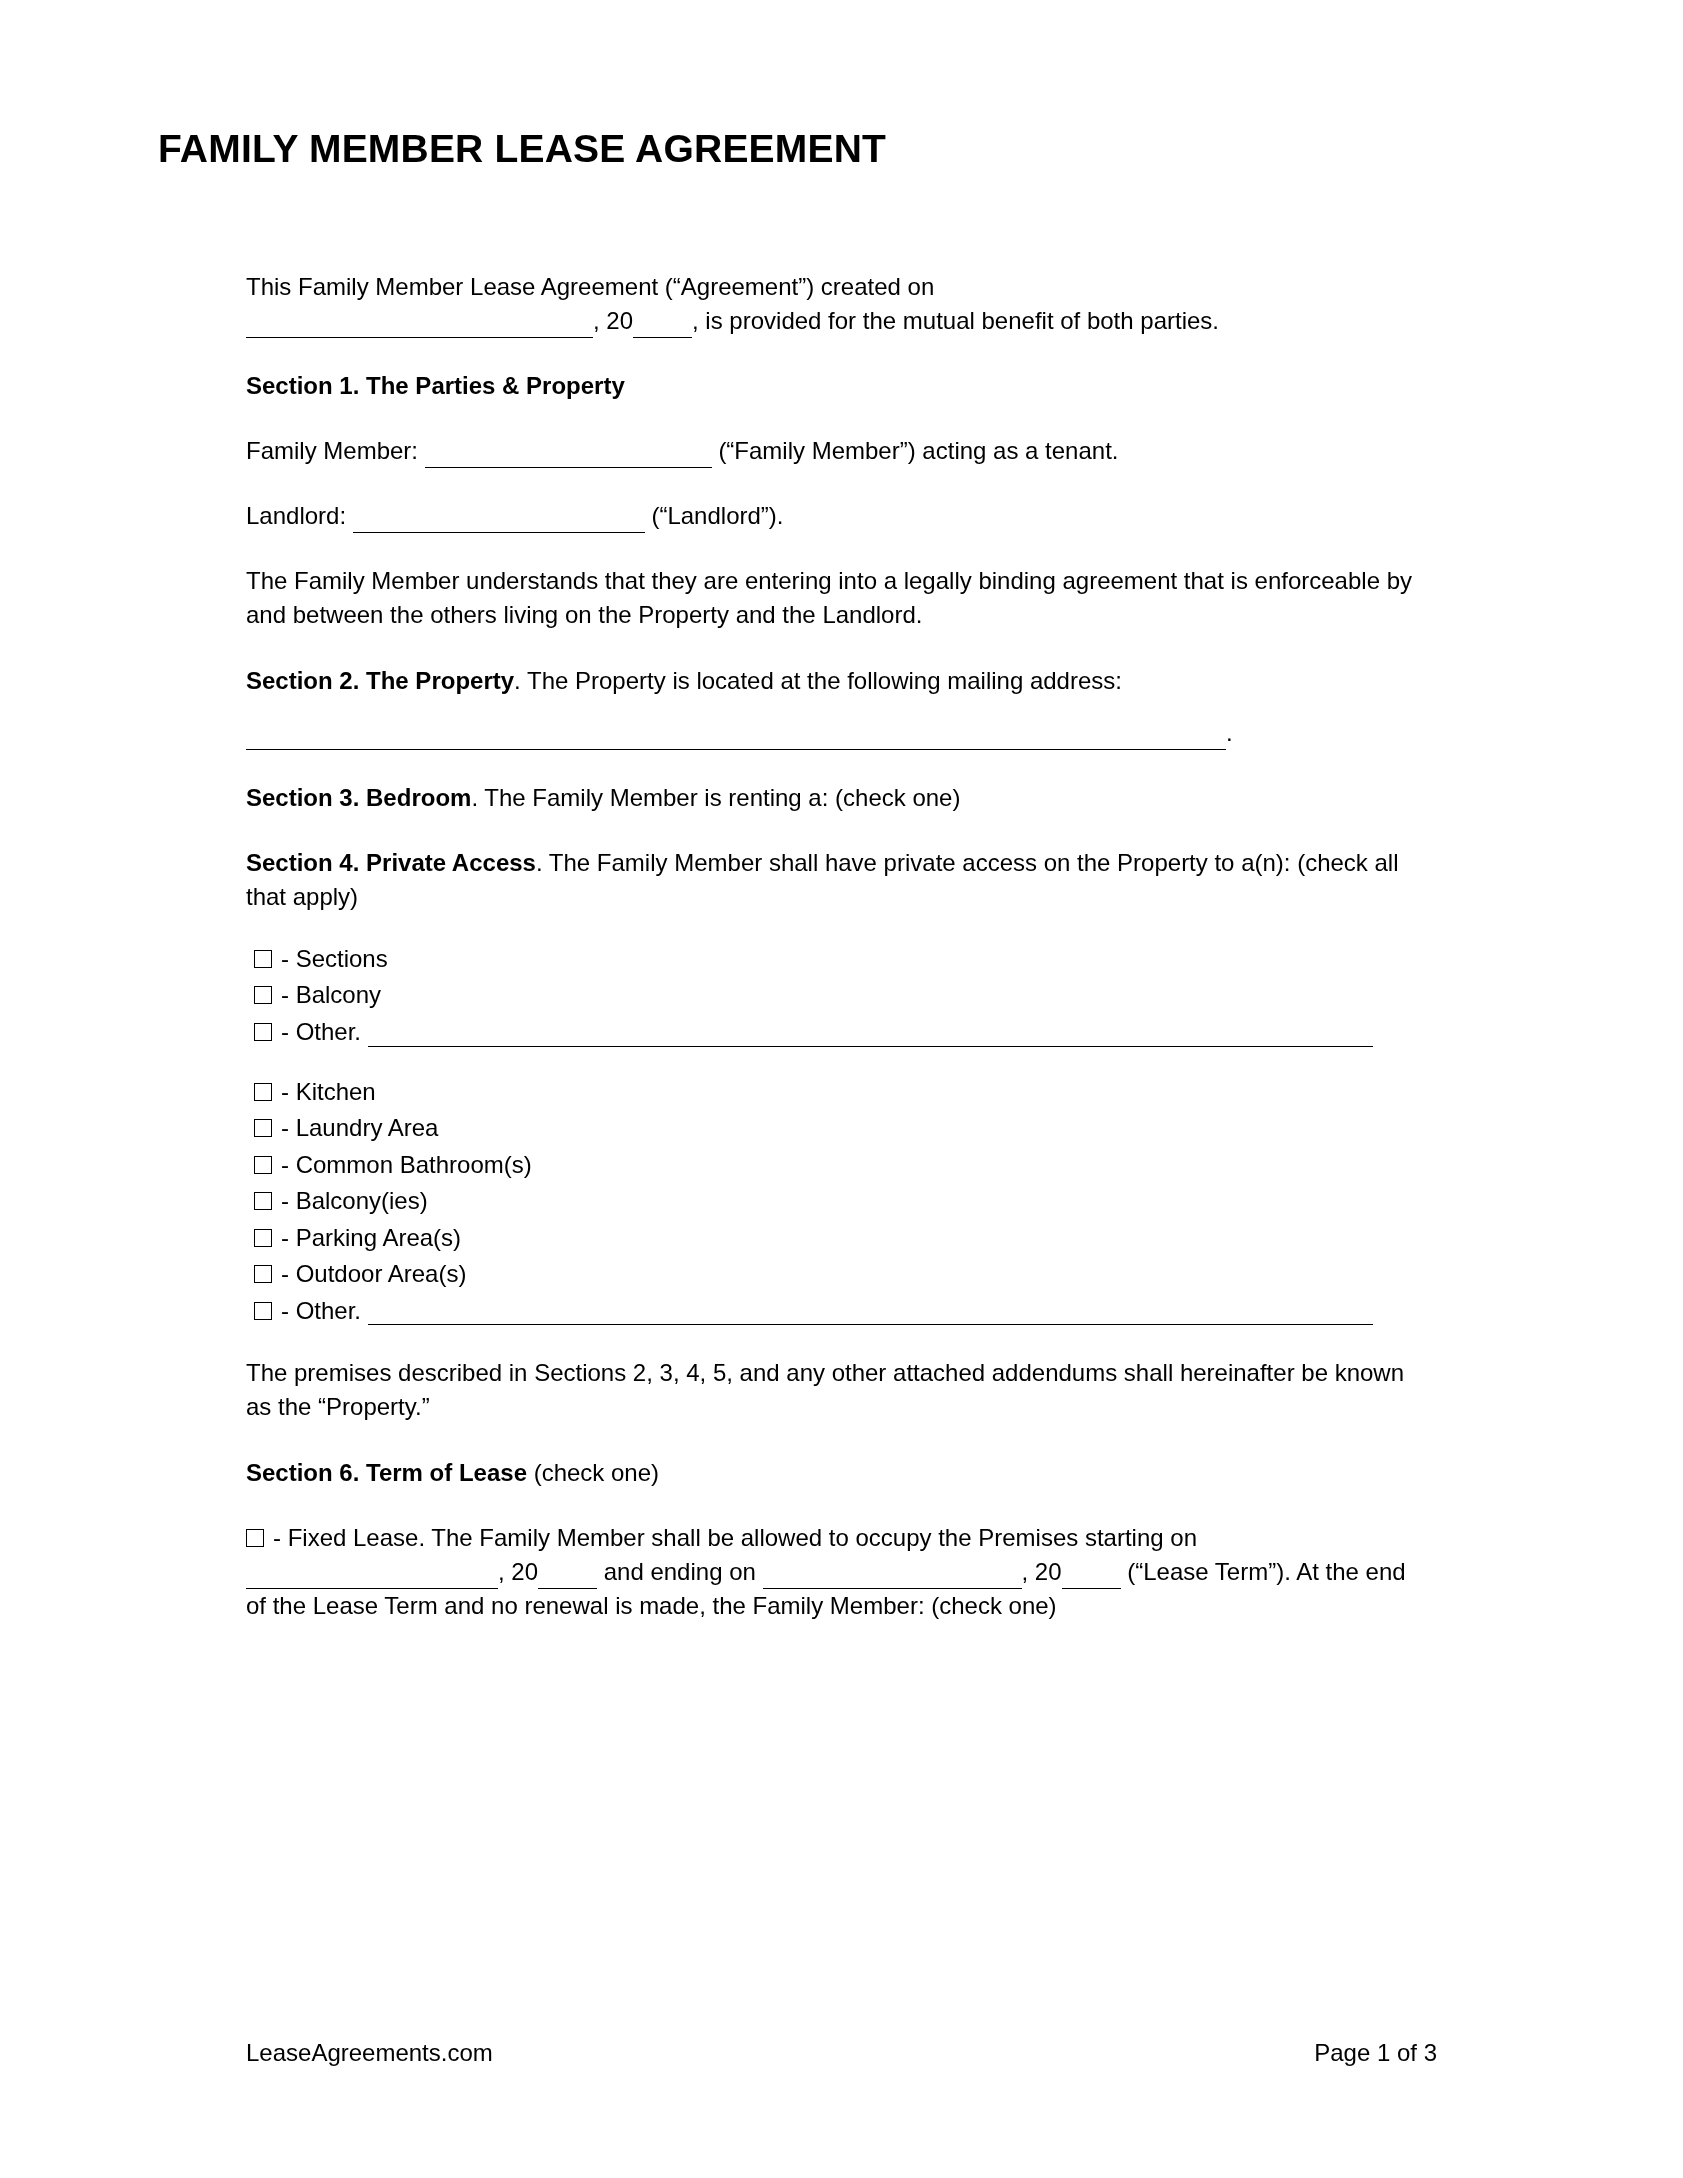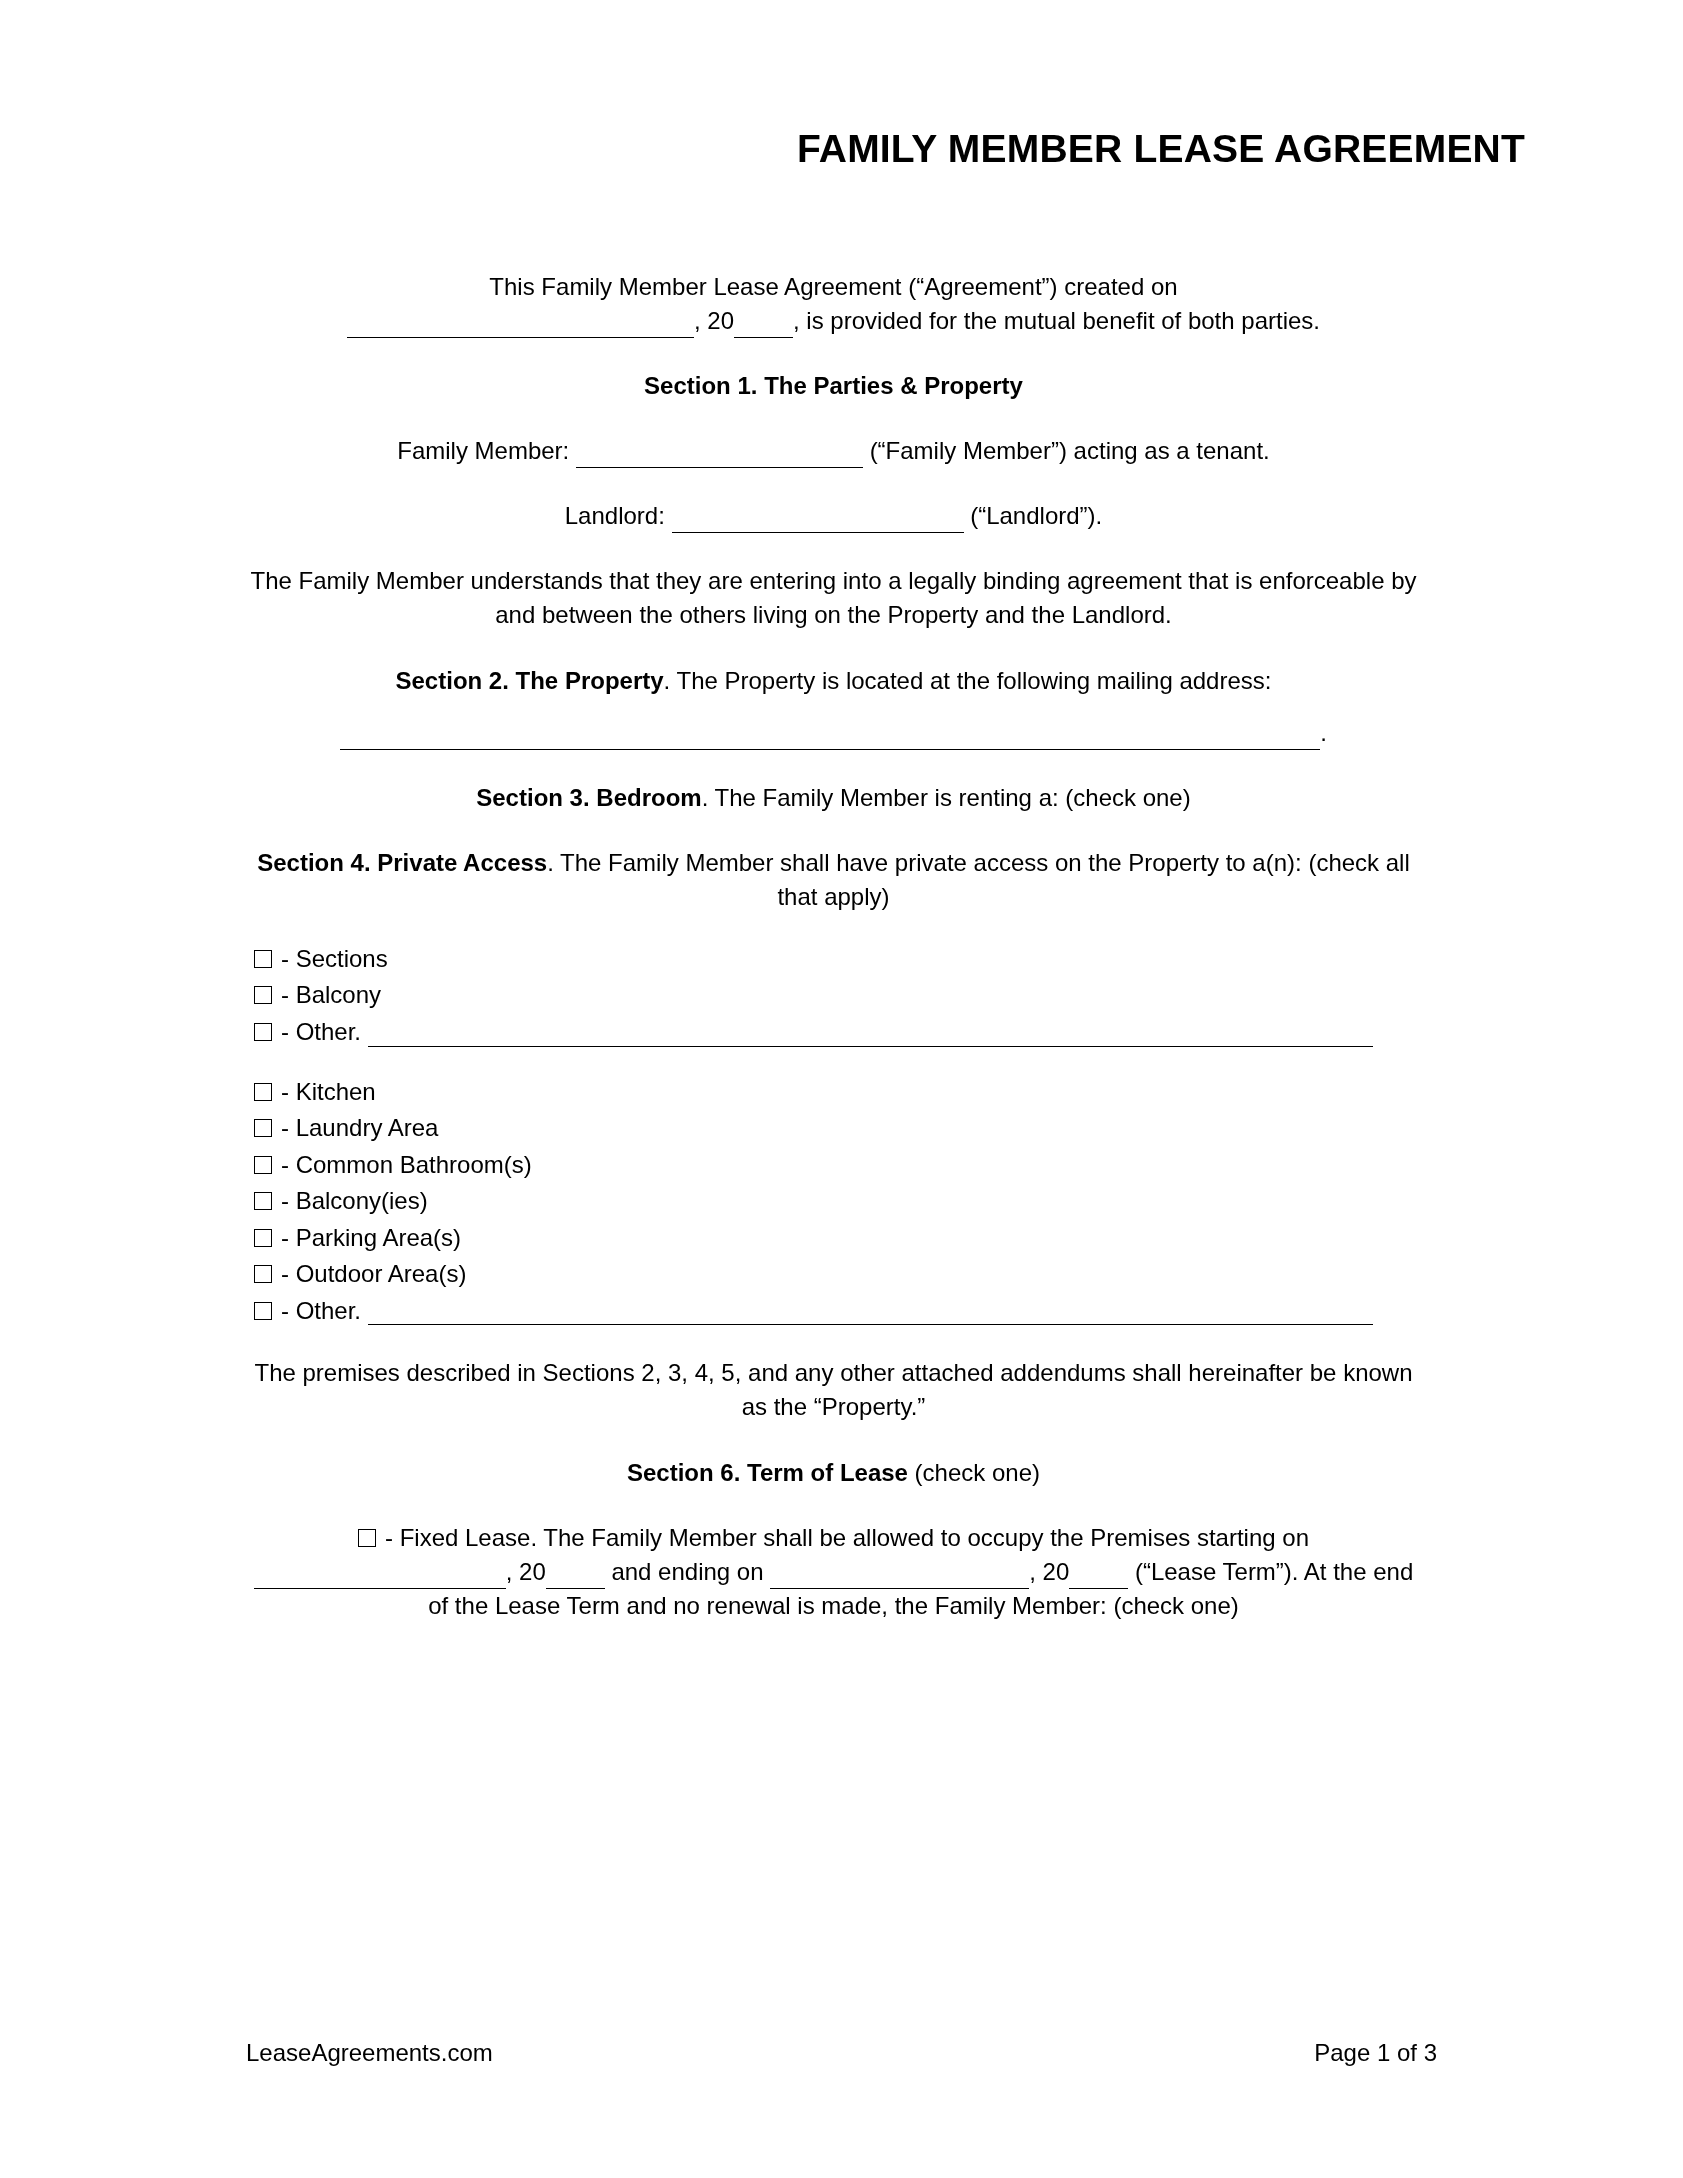--- a/index.html
+++ b/index.html
@@ -16,36 +16,35 @@
   }
   .page {
     position: relative;
     width: 1683px;
     height: 2178px;
     box-sizing: border-box;
     padding: 0;
     overflow: hidden;
   }
   .doc-title {
-    text-align: right;
+    text-align: left;
     font-size: 39px;
     font-weight: bold;
     letter-spacing: 0.2px;
-    margin: 127px 0 0 0;
+    margin: 127px 17px 0 0;
     padding: 0 158px;
   }
   .content {
     margin-top: 99px;
     padding: 0 246px 0 246px;
   }
   p.para {
     font-size: 24px;
     line-height: 1.42;
     margin: 0 16px 31px 0;
-    text-align: center;
   }
   p.tight {
     margin-bottom: 18px;
   }
   .bold {
     font-weight: bold;
   }
   .blank {
     display: inline-block;
     border-bottom: 1.6px solid #000;

